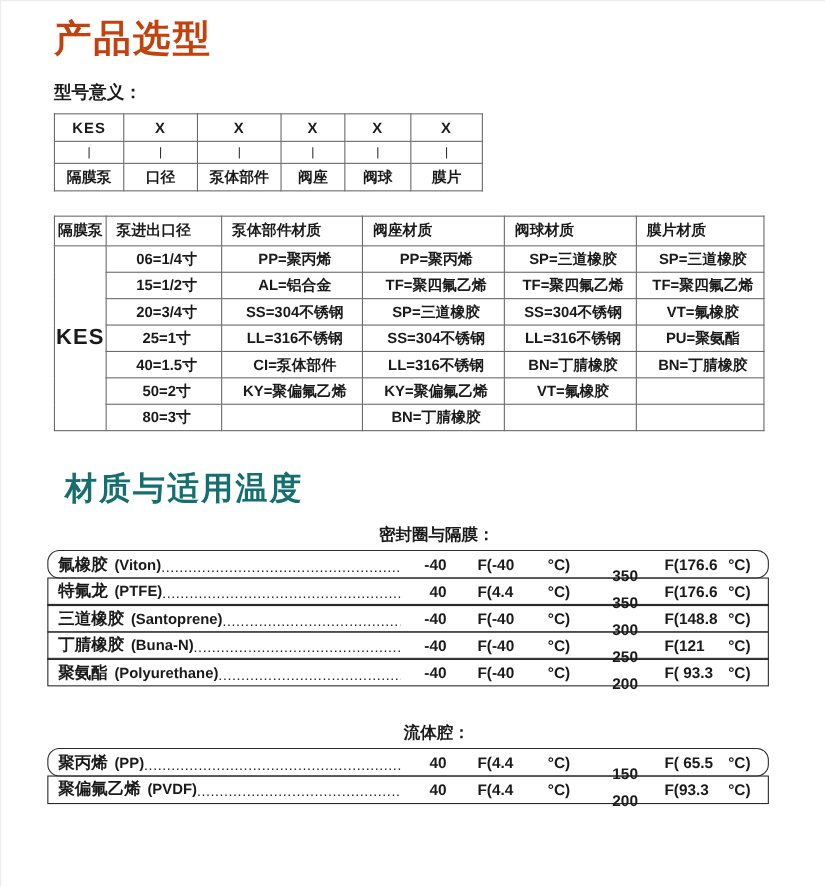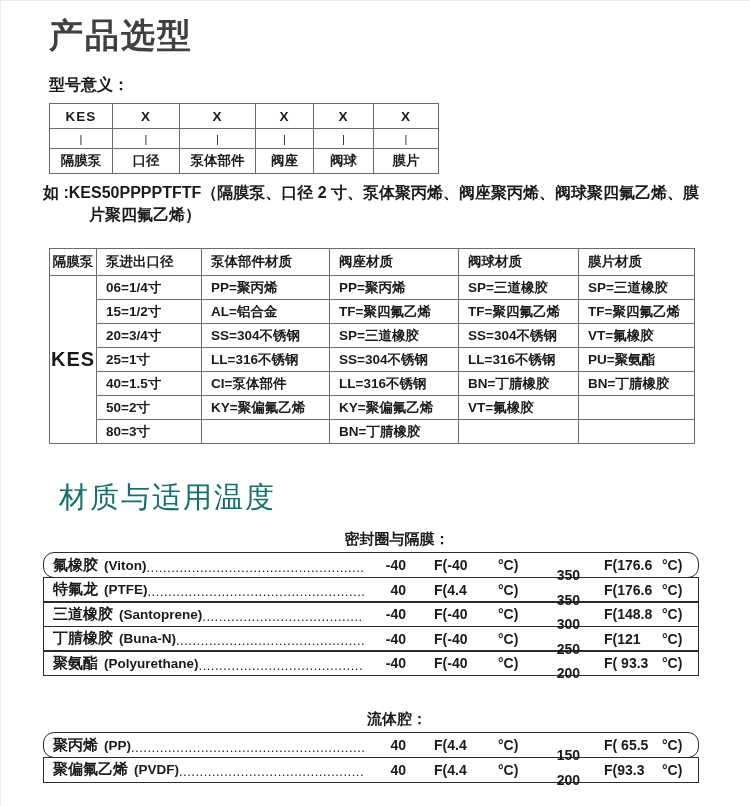--- a/index.html
+++ b/index.html
@@ -8,25 +8,25 @@
     font-family:"Liberation Sans","DejaVu Sans",sans-serif;
     color:#1a1a1a;position:relative;overflow:hidden;
     border-top:1px solid #ececec;border-left:1px solid #ececec;
     box-sizing:border-box;
   }
   .page{position:relative;width:750px;height:806px;}
 
   
   .main-title{
     margin:14px 0 0 48px;font-size:34px;line-height:40px;
-    font-weight:700;color:#404040;letter-spacing:2px;
+    font-weight:700;color:#c2410c;letter-spacing:2px;
   }
   .section2-title{
     margin:34px 0 0 58px;font-size:29px;line-height:38px;
-    font-weight:400;color:#166f6f;letter-spacing:2px;
+    font-weight:700;color:#166f6f;letter-spacing:2px;
   }
   .small-label{
     margin:21px 0 0 48px;font-size:16px;font-weight:600;line-height:18px;
   }
   .sub-label{
     margin:0 0 0 42px;font-size:15px;font-weight:600;line-height:18px;text-align:center;
   }
 
   
   table{border-collapse:collapse;table-layout:fixed;}
@@ -50,21 +50,21 @@
   
   .sel-table{
     margin:22px 0 0 48px;width:645px;border:1.5px solid #6b6b6b;
   }
   .sel-table th,.sel-table td{
     border:1px solid #6b6b6b;font-size:13.5px;font-weight:600;
     padding:0 4px 0 9px;text-align:left;vertical-align:middle;
     overflow:hidden;white-space:nowrap;
   }
   .sel-table th{height:26px;}
-  .sel-table td{height:23px;}
+  .sel-table td{height:23px;text-align:center;}
   .sel-table th.c-first{text-align:center;padding:0;}
   .sel-table td.series-cell{
     text-align:center;padding:0;font-size:20px;letter-spacing:1px;font-weight:600;
   }
 
   
   .temp-table{margin:4px 0 0 42px;width:656px;}
   .temp-row{
     box-sizing:border-box;width:656px;height:26px;
     border:1.5px solid #2b2b2b;margin-top:-1.5px;
@@ -129,24 +129,20 @@
       <td>隔膜泵</td>
       <td>口径</td>
       <td>泵体部件</td>
       <td>阀座</td>
       <td>阀球</td>
       <td>膜片</td>
     </tr>
   </tbody>
     </table>
 
-  <div class="example">
-    <div class="l1">如 :KES50PPPPTFTF（隔膜泵、口径 2 寸、泵体聚丙烯、阀座聚丙烯、阀球聚四氟乙烯、膜</div>
-    <div class="l2">片聚四氟乙烯）</div>
-  </div>
 
   <table class="sel-table">
     <colgroup>
       <col style="width:47px">
         <col style="width:105px">
         <col style="width:128px">
       <col style="width:129px">
         <col style="width:120px">
         <col style="width:116px">
     </colgroup>

